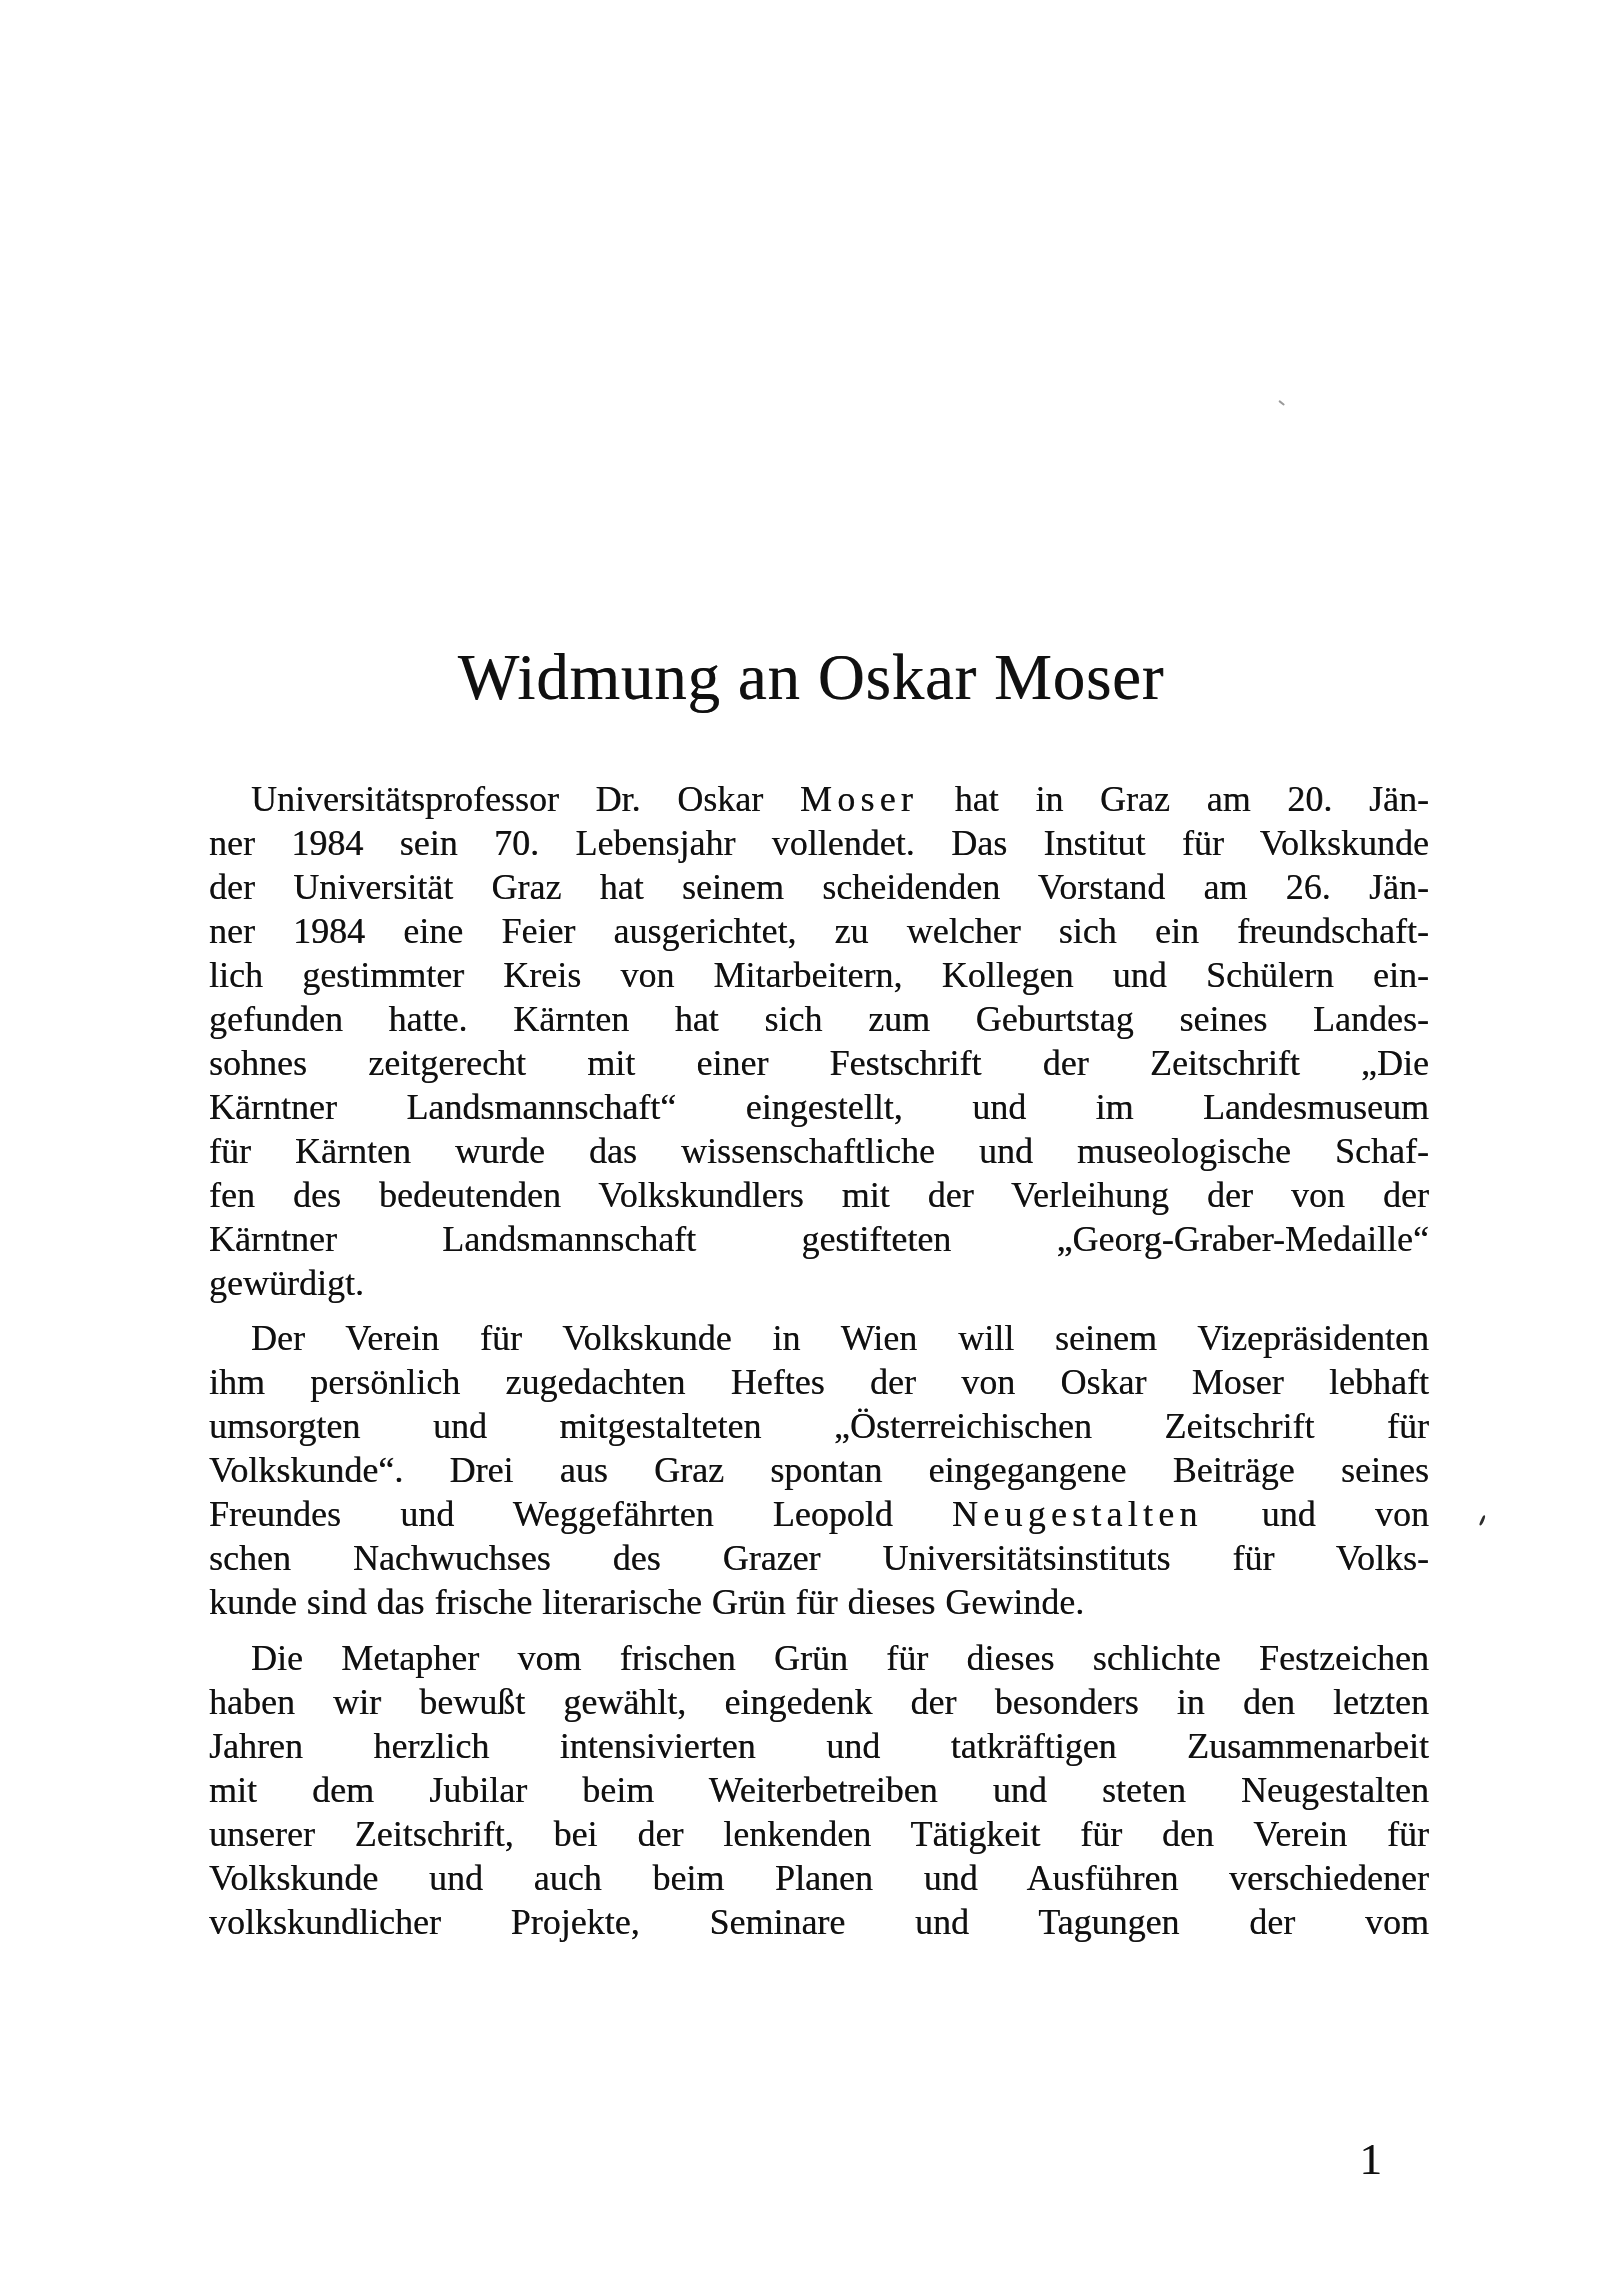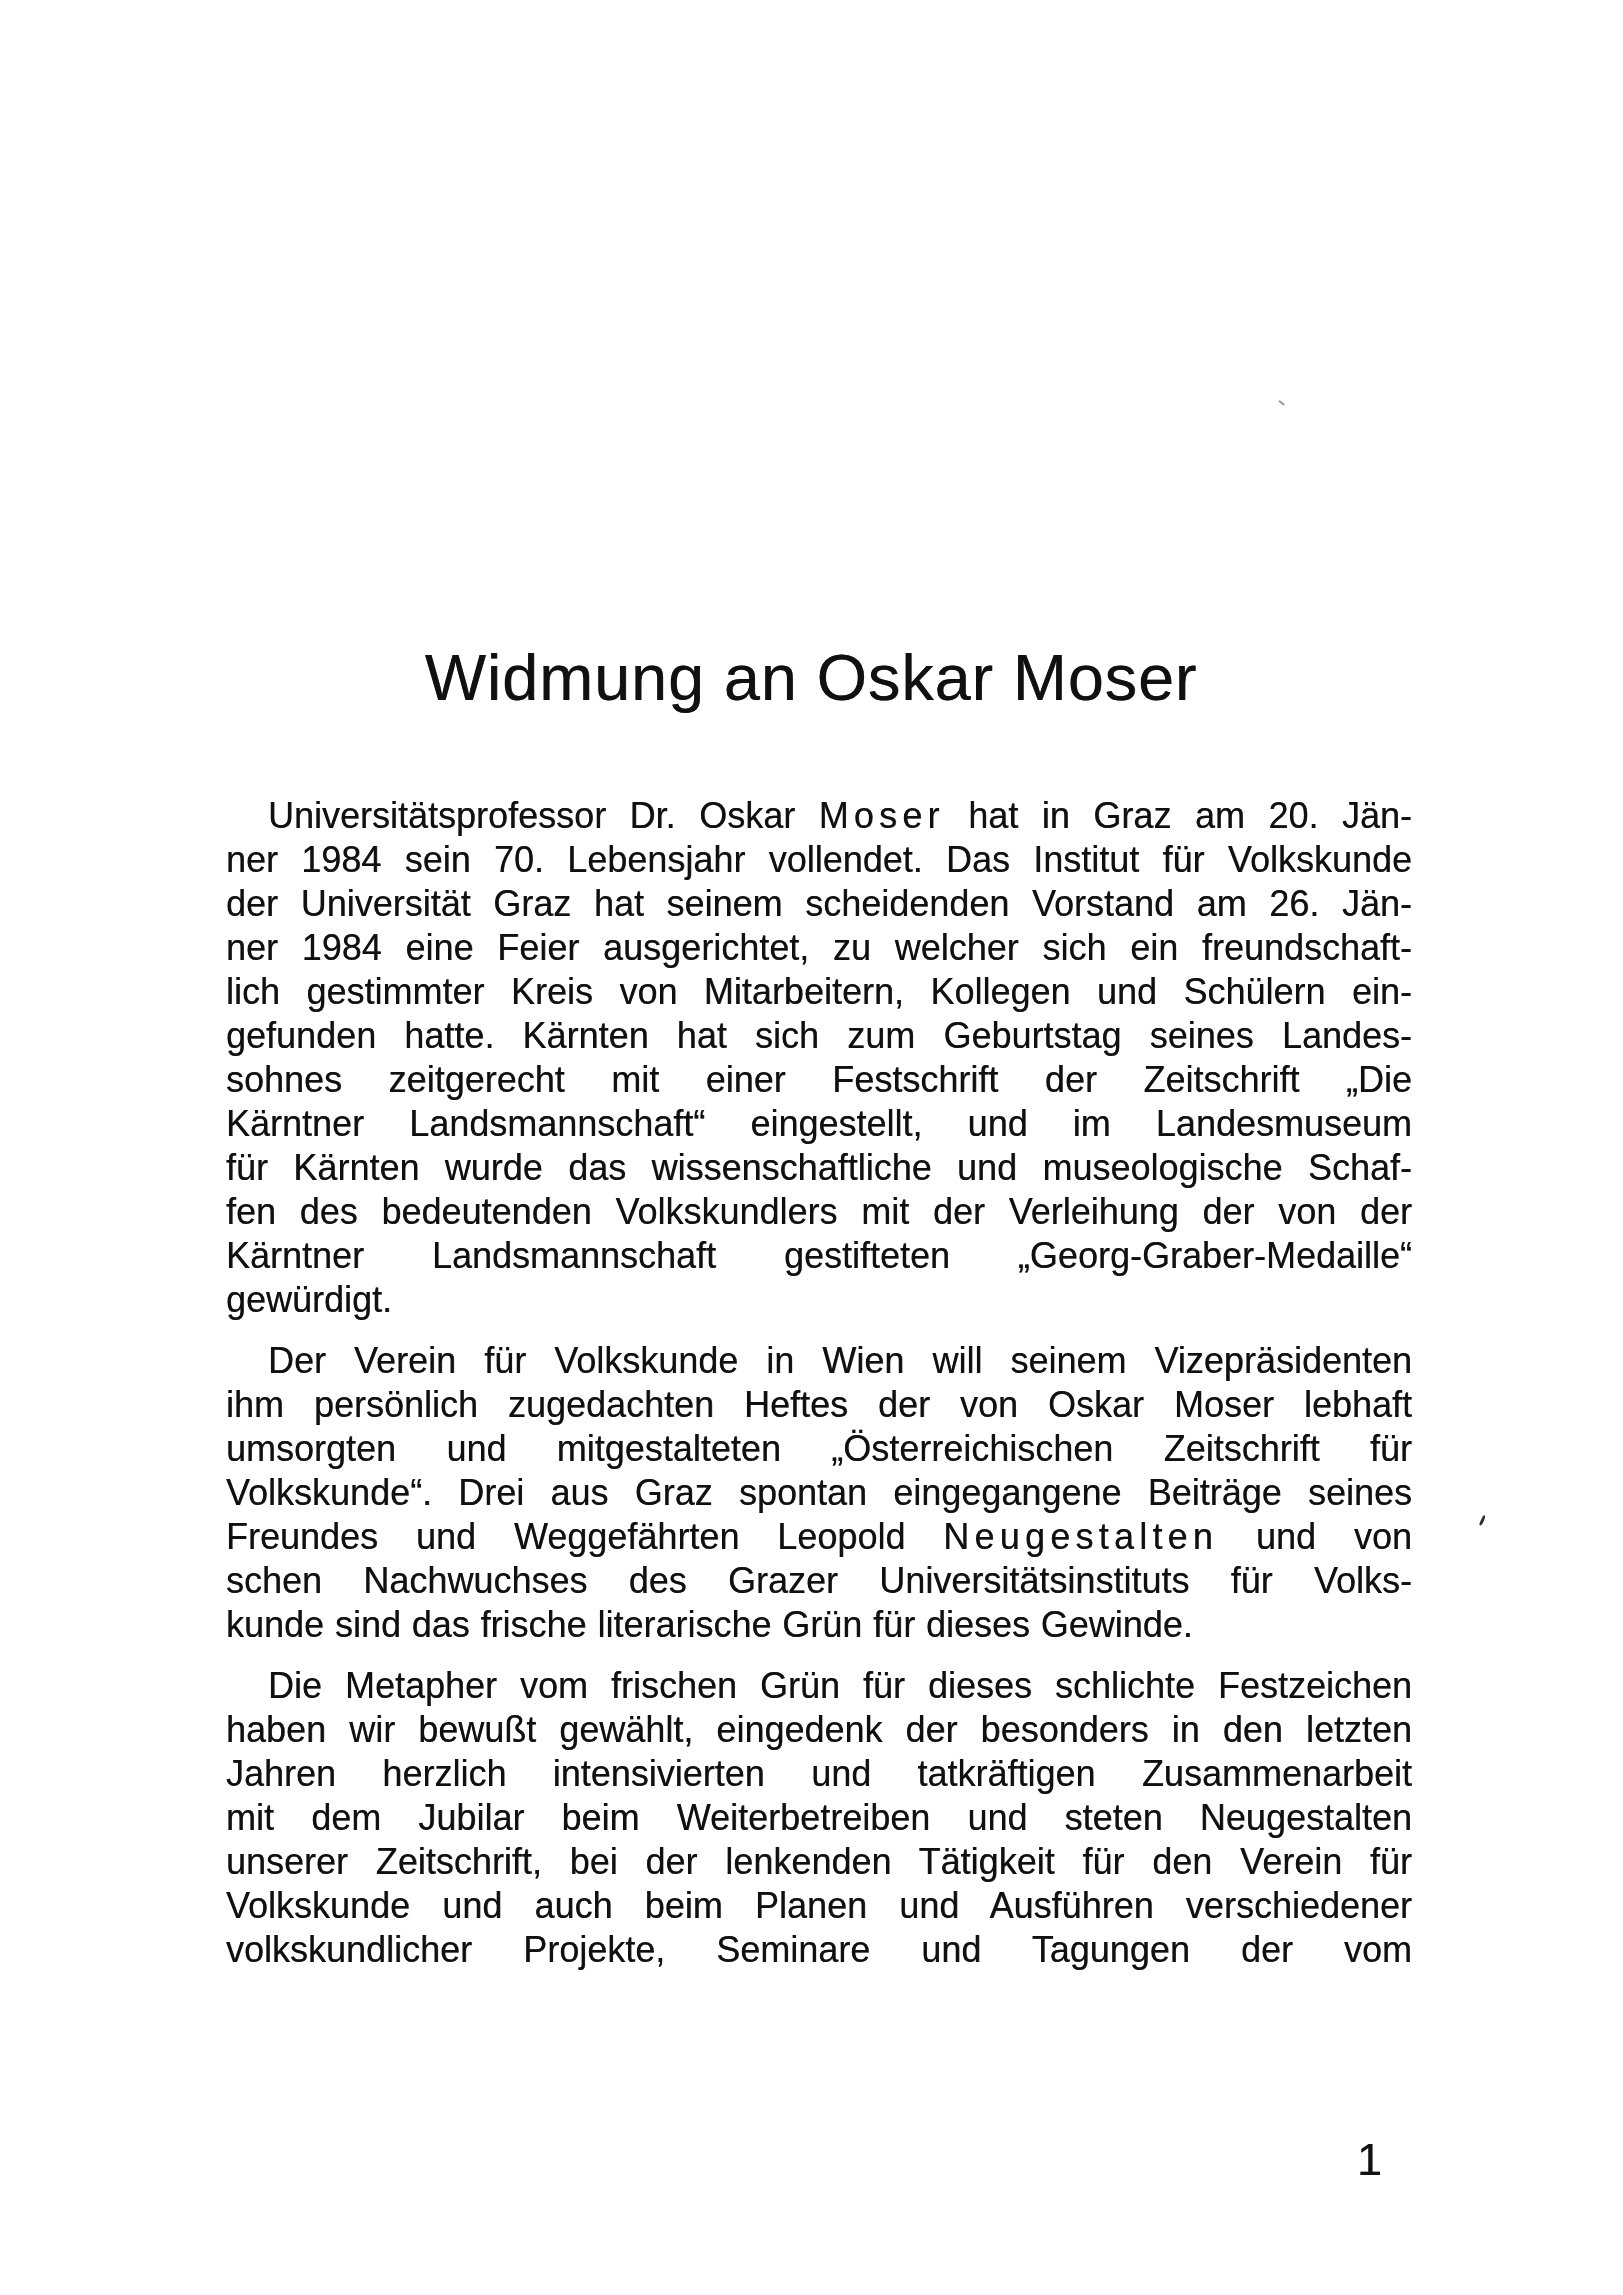--- a/index.html
+++ b/index.html
@@ -2,21 +2,21 @@
 <html style="font-size:13px"><head>
 <meta charset="utf-8">
 <style>
   html, body { margin: 0; padding: 0; background: #ffffff; }
   .page {
     position: relative;
     width: 1623px;
     height: 2295px;
     background: #ffffff;
     color: #101010;
-    font-family: Liberation Sans, sans-serif;
+    font-family: Liberation Serif, serif;
     overflow: hidden;
   }
   .title {
     position: absolute;
     top: 640px;
     left: 201px;
     width: 1220px;
     text-align: center;
     font-size: 65px;
     line-height: 75px;
@@ -26,21 +26,21 @@
   }
   .body-text {
     position: absolute;
     top: 777px;
     left: 209px;
     width: 1220px;
     font-size: 36px;
     line-height: 44px;
     text-shadow: 0.3px 0.3px 0 rgba(16,16,16,0.7);
   }
-  .paragraph { margin: 17px; }
+  .paragraph { margin: 0; }
   .paragraph + .paragraph { margin-top: 11.4px; }
   .line {
     text-align: justify;
     text-align-last: justify;
     word-spacing: 0.8px;
   }
   .line.para-last { text-align-last: left; }
   .paragraph .line:first-child { text-indent: 42px; }
   .spaced { letter-spacing: 0.145em; }
   .page-num {

